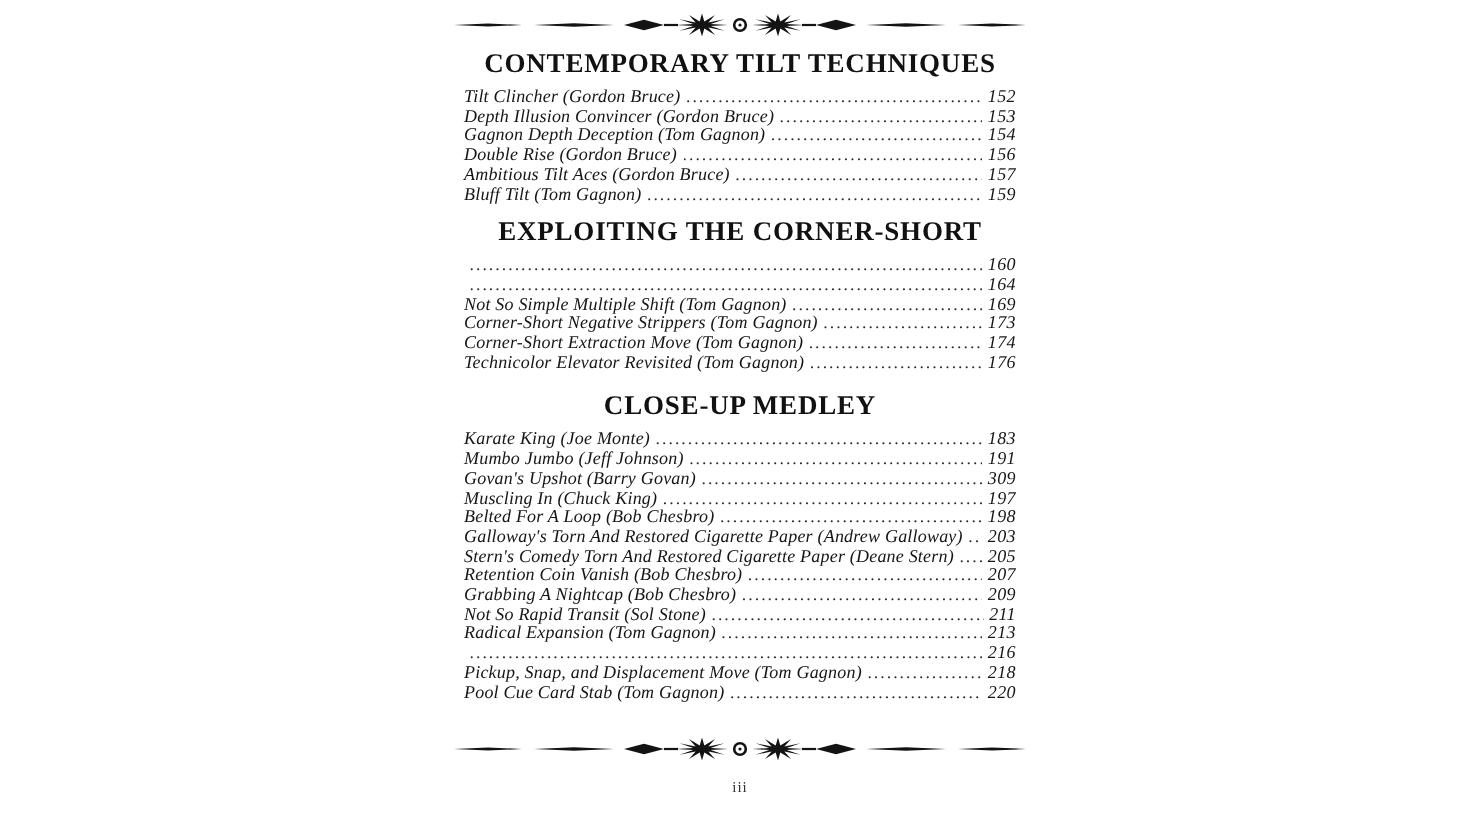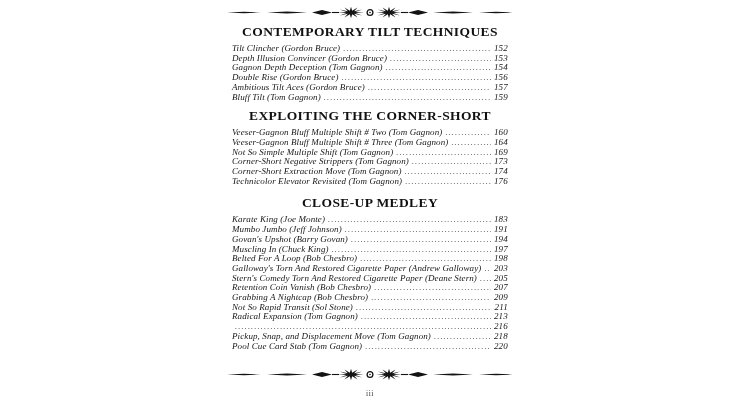--- a/index.html
+++ b/index.html
@@ -155,27 +155,25 @@
     <span class="dot-leader"></span>
     <span class="entry-page">159</span>
   </div>
 </div>
   </section>
 
   <section class="toc-section">
     <h2>EXPLOITING THE CORNER-SHORT</h2>
     <div class="entries">
   <div class="toc-row">
-    <span class="entry-title">Veeser-Gagnon Bluff Multiple Shift # Two (Tom Gagnon)</span>
     <span class="dot-leader"></span>
     <span class="entry-page">160</span>
   </div>
 
   <div class="toc-row">
-    <span class="entry-title">Veeser-Gagnon Bluff Multiple Shift # Three (Tom Gagnon)</span>
     <span class="dot-leader"></span>
     <span class="entry-page">164</span>
   </div>
 
   <div class="toc-row">
     <span class="entry-title">Not So Simple Multiple Shift (Tom Gagnon)</span>
     <span class="dot-leader"></span>
     <span class="entry-page">169</span>
   </div>
 
@@ -211,21 +209,21 @@
 
   <div class="toc-row">
     <span class="entry-title">Mumbo Jumbo (Jeff Johnson)</span>
     <span class="dot-leader"></span>
     <span class="entry-page">191</span>
   </div>
 
   <div class="toc-row">
     <span class="entry-title">Govan's Upshot (Barry Govan)</span>
     <span class="dot-leader"></span>
-    <span class="entry-page">194</span>
+    <span class="entry-page">309</span>
   </div>
 
   <div class="toc-row">
     <span class="entry-title">Muscling In (Chuck King)</span>
     <span class="dot-leader"></span>
     <span class="entry-page">197</span>
   </div>
 
   <div class="toc-row">
     <span class="entry-title">Belted For A Loop (Bob Chesbro)</span>

